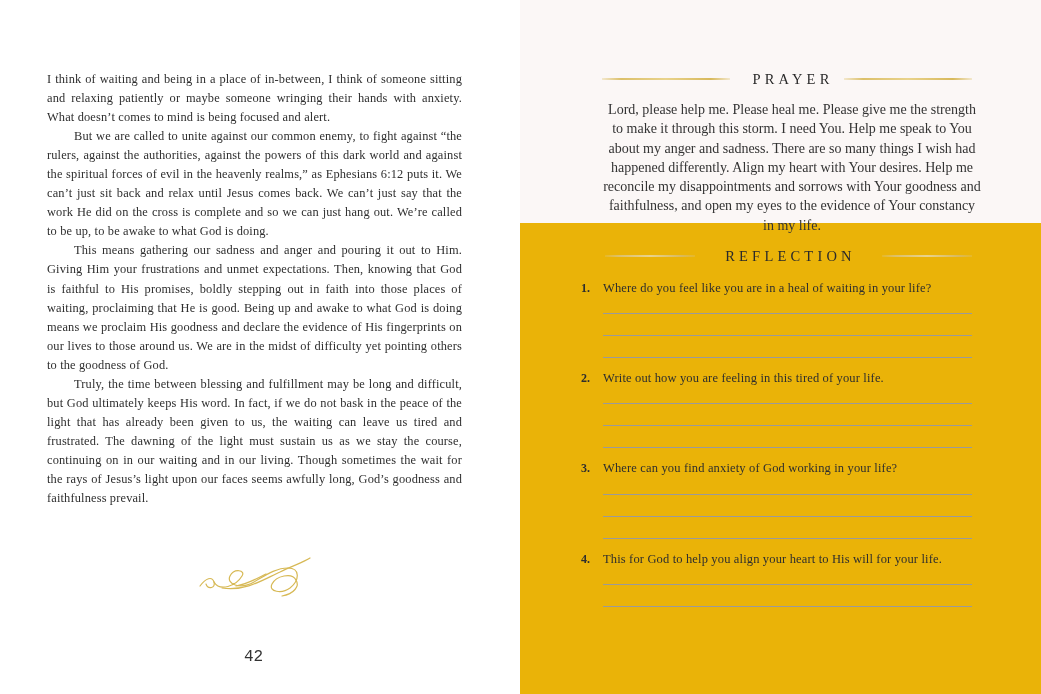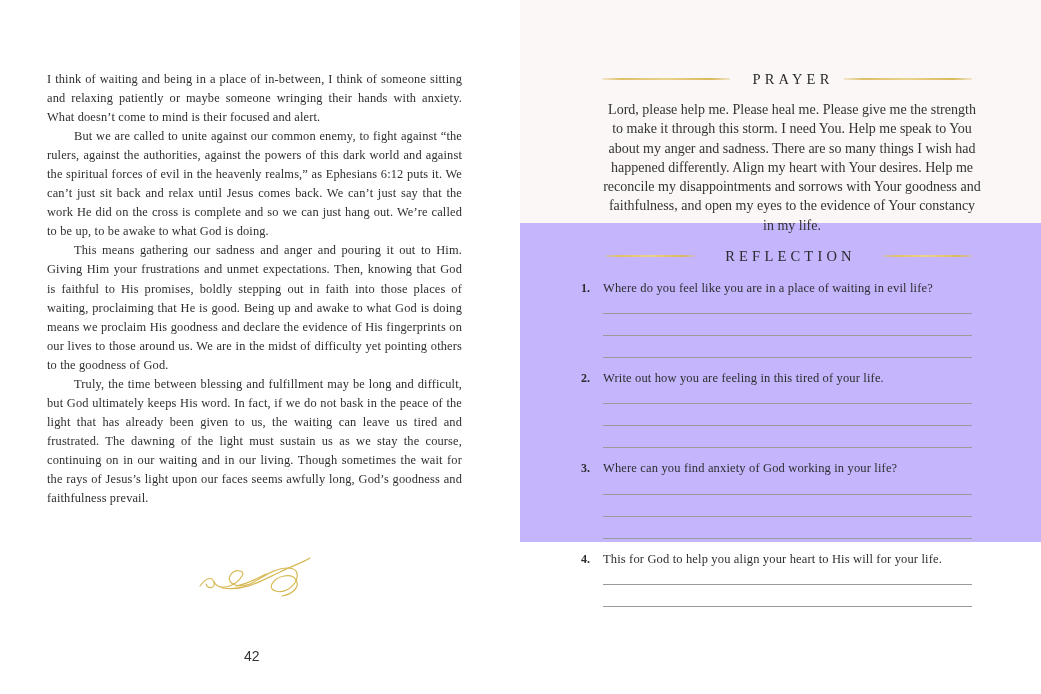--- a/index.html
+++ b/index.html
@@ -6,35 +6,35 @@
     body {
       width: 1041px; height: 694px; position: relative; overflow: hidden;
       background: #ffffff;
       font-family: "Liberation Serif", "DejaVu Serif", serif;
       color: #2b2b2b;
     }
     .page-left {
       position: absolute; left: 0; top: 0; width: 520px; height: 694px; background: #ffffff;
     }
     .page-right {
-      position: absolute; left: 520px; top: 0; width: 521px; height: 542px; background: #c4b5fd;
+      position: absolute; left: 520px; top: 0; width: 521px; height: 694px; background: #eab308;
     }
     .body-text {
       position: absolute; left: 47px; top: 70px; width: 415px;
       font-size: 12.4px; line-height: 19.05px; text-align: justify;
       color: #2e2e2e; letter-spacing: 0.15px;
     }
     .body-text p { margin: 0; }
     .body-text p.indent { text-indent: 27px; }
     .flourish {
       position: absolute; left: 196px; top: 556px; width: 118px; height: 42px;
     }
     .page-number {
-      position: absolute; left: 244px; top: 648px; font-size: 14px; color: #333;
-      font-family: Liberation Sans, sans-serif;
+      position: absolute; left: 244px; top: 648px; font-size: 16px; color: #333;
+      font-family: Liberation Mono, monospace;
     }
     .prayer-panel {
       position: absolute; left: 0; top: 0; width: 521px; height: 223px; background: #fbf7f6;
     }
     .section-head {
       position: absolute; display: flex; align-items: center; justify-content: center;
     }
     .gold-rule {
       height: 1.5px;
       background: linear-gradient(90deg, rgba(224,196,110,0.3), #dcc06a 15%, #e9d38c 50%, #d8b95c 85%, rgba(224,196,110,0.3));
@@ -58,21 +58,21 @@
     }
     .answer-line {
       position: absolute; left: 83px; width: 369px; height: 0; border-top: 1.3px solid #9a9a9a;
     }
   </style>
 </head>
 <body>
 
 <div class="page-left">
   <div class="body-text">
-    <p>I think of waiting and being in a place of in-between, I think of someone sitting and relaxing patiently or maybe someone wringing their hands with anxiety. What doesn’t come to mind is their focused and alert.</p>
+    <p>I think of waiting and being in a place of in-between, I think of someone sitting and relaxing patiently or maybe someone wringing their hands with anxiety. What doesn’t comes to mind is being focused and alert.</p>
     <p class="indent">But we are called to unite against our common enemy, to fight against “the rulers, against the authorities, against the powers of this dark world and against the spiritual forces of evil in the heavenly realms,” as Ephesians 6:12 puts it. We can’t just sit back and relax until Jesus comes back. We can’t just say that the work He did on the cross is complete and so we can just hang out. We’re called to be up, to be awake to what God is doing.</p>
     <p class="indent">This means gathering our sadness and anger and pouring it out to Him. Giving Him your frustrations and unmet expectations. Then, knowing that God is faithful to His promises, boldly stepping out in faith into those places of waiting, proclaiming that He is good. Being up and awake to what God is doing means we proclaim His goodness and declare the evidence of His fingerprints on our lives to those around us. We are in the midst of difficulty yet pointing others to the goodness of God.</p>
     <p class="indent">Truly, the time between blessing and fulfillment may be long and difficult, but God ultimately keeps His word. In fact, if we do not bask in the peace of the light that has already been given to us, the waiting can leave us tired and frustrated. The dawning of the light must sustain us as we stay the course, continuing on in our waiting and in our living. Though sometimes the wait for the rays of Jesus’s light upon our faces seems awfully long, God’s goodness and faithfulness prevail.</p>
   </div>
 
   <svg class="flourish" viewBox="0 0 118 42">
     <g fill="none" stroke="#d7b955" stroke-width="1.2" stroke-linecap="round">
       <path d="M4 30 C 10 22, 16 20, 18 26 C 20 32, 12 34, 10 28"></path>
       <path d="M18 26 C 24 36, 40 30, 46 20 C 50 14, 38 12, 34 20 C 30 28, 44 34, 58 26 C 70 19, 80 12, 92 12 C 104 12, 104 24, 94 32 C 86 38, 72 36, 76 28 C 80 20, 96 16, 100 24"></path>
       <path d="M26 32 C 50 36, 70 22, 84 16 C 96 10, 108 6, 114 2"></path>
@@ -95,21 +95,21 @@
   </div>
 
   <div class="section-head" style="left:85px; top:247px; width:367px; height:18px;justify-content:space-between;">
     <div class="gold-rule" style="width:102px;"></div>
     <div class="section-title" style="margin:0 26px 0 30px;">Reflection</div>
     <div class="gold-rule" style="width:102px;"></div>
   </div>
 
   <div class="question" style="top:281px;">
     <span class="num">1.</span>
-    <span class="q-text">Where do you feel like you are in a place of waiting in evil life?</span>
+    <span class="q-text">Where do you feel like you are in a heal of waiting in your life?</span>
   </div>
   <div class="answer-line" style="top:313px;"></div>
   <div class="answer-line" style="top:335px;"></div>
   <div class="answer-line" style="top:357px;"></div>
 
   <div class="question" style="top:371px;">
     <span class="num">2.</span>
     <span class="q-text">Write out how you are feeling in this tired of your life.</span>
   </div>
   <div class="answer-line" style="top:403px;"></div>

